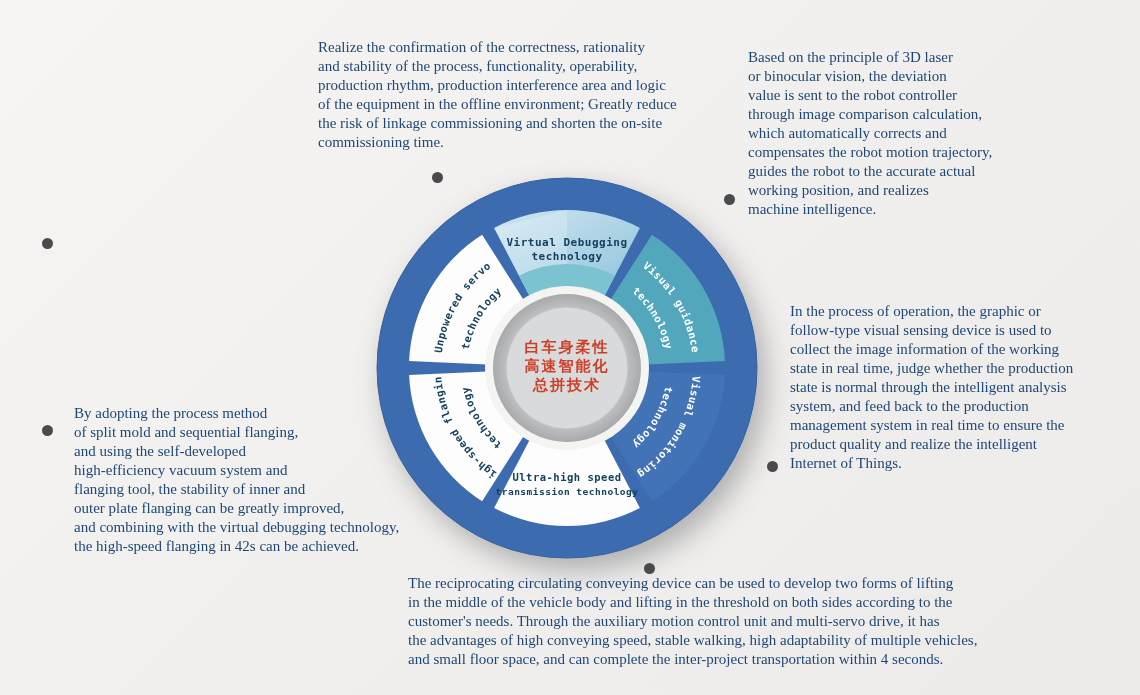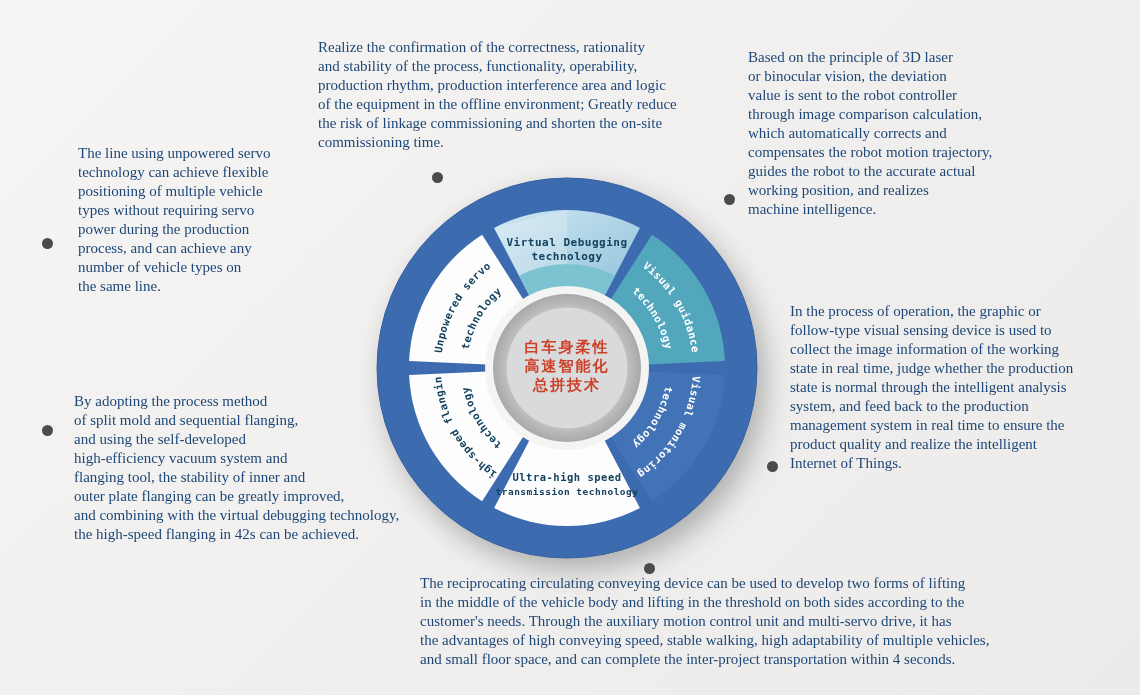--- a/index.html
+++ b/index.html
@@ -13,22 +13,22 @@
     background:linear-gradient(135deg,#f6f5f3 0%, #f0efed 55%, #ecebe9 100%);
   }
   .note {
     position:absolute; white-space:pre-line;
     color:#1d4778; font-size:15px; line-height:1.27;
   }
   .note-1 { left:78px;  top:144px; width:245px; }
   .note-2 { left:318px; top:38px;  width:405px; }
   .note-3 { left:748px; top:48px;  width:350px; }
   .note-4 { left:790px; top:302px; width:352px; }
-  .note-5 { left:74px;  top:392px; width:405px; }
-  .note-6 { left:420px; top:574px; width:690px; }
+  .note-5 { left:74px;  top:404px; width:405px; }
+  .note-6 { left:408px; top:574px; width:690px; }
   .bullet {
     position:absolute; width:11px; height:11px; border-radius:50%;
     background:#4b4b4d;
   }
   .b1 { left:42px;  top:238px; }
   .b2 { left:432px; top:172px; }
   .b3 { left:724px; top:194px; }
   .b4 { left:767px; top:461px; }
   .b5 { left:42px;  top:425px; }
   .b6 { left:644px; top:563px; }
@@ -46,28 +46,20 @@
     font-family:"DejaVu Sans","Liberation Sans",sans-serif;
     font-weight:bold; fill:#cd3f27; font-size:15px; letter-spacing:2px;
     text-anchor:middle;
   }
 </style>
 </head>
 <body>
 
 <div class="canvas">
 
-  <p class="note note-1">The line using unpowered servo
-technology can achieve flexible
-positioning of multiple vehicle
-types without requiring servo
-power during the production
-process, and can achieve any
-number of vehicle types on
-the same line.</p>
   <p class="note note-2">Realize the confirmation of the correctness, rationality
 and stability of the process, functionality, operability,
 production rhythm, production interference area and logic
 of the equipment in the offline environment; Greatly reduce
 the risk of linkage commissioning and shorten the on-site
 commissioning time.</p>
   <p class="note note-3">Based on the principle of 3D laser
 or binocular vision, the deviation
 value is sent to the robot controller
 through image comparison calculation,

